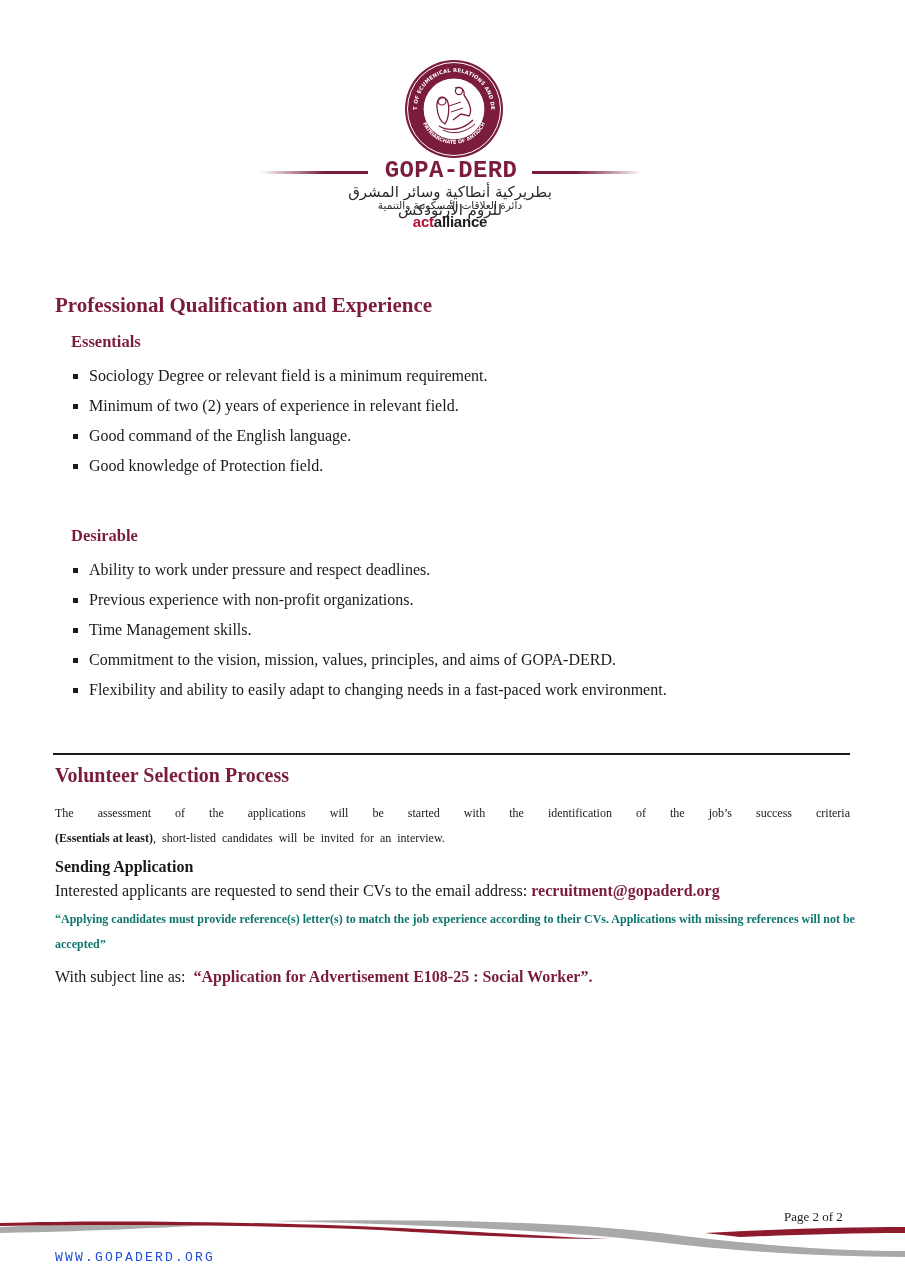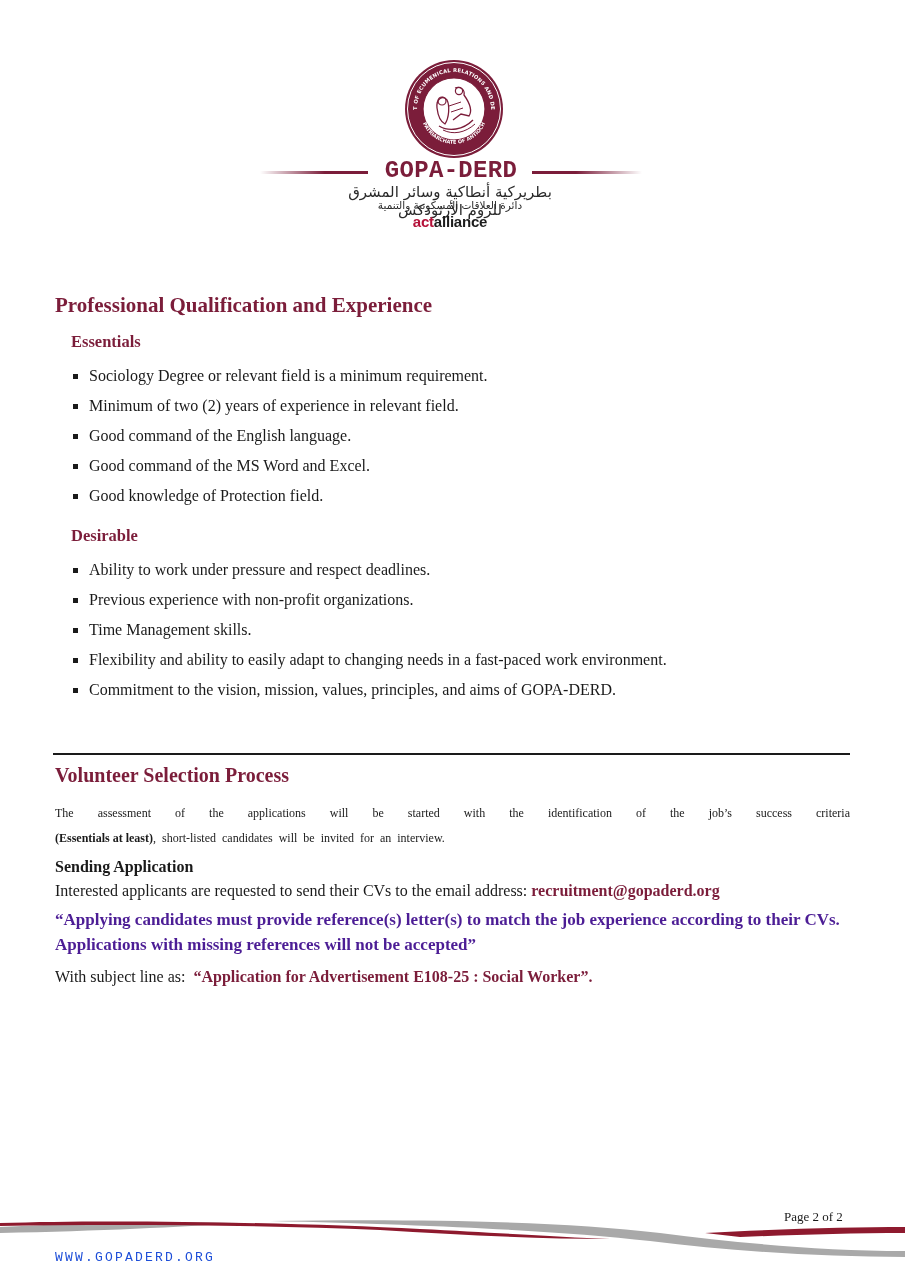--- a/index.html
+++ b/index.html
@@ -37,21 +37,21 @@
     .des-list { position: absolute; left: 55px; top: 555px; width: 780px; }
 
     .divider { position: absolute; left: 53px; top: 753px; width: 797px; height: 2px; background: #1a1a1a; }
     .sec2-title { position: absolute; left: 55px; top: 761px; font-size: 20px; font-weight: bold; color: #7b1d3a; line-height: 28px; }
     .para { position: absolute; left: 55px; top: 801px; width: 795px; font-size: 12px; line-height: 25px; text-align: justify; text-align-last: left; }
     .para .line1 { display: block; text-align: justify; text-align-last: justify; }
     .para b { font-weight: bold; }
     .send-heading { position: absolute; left: 55px; top: 855px; font-size: 16px; font-weight: bold; line-height: 24px; }
     .send-text { position: absolute; left: 55px; top: 879px; width: 800px; font-size: 16px; line-height: 24px; }
     .email { color: #7b1d3a; font-weight: bold; }
-    .notice { position: absolute; left: 55px; top: 907px; width: 800px; font-size: 17px; font-weight: bold; line-height: 25px; color: #4c1d95; }
+    .notice { position: absolute; left: 55px; top: 907px; width: 800px; font-size: 12px; font-weight: bold; line-height: 25px; color: #0f766e; }
     .subject-line { position: absolute; left: 55px; top: 965px; width: 800px; font-size: 16px; line-height: 24px; }
     .subject { color: #7b1d3a; font-weight: bold; margin-left: 8px; }
 
     .footer { position: absolute; left: 0; top: 1195px; width: 905px; height: 85px; }
     .page-num { position: absolute; left: 784px; top: 14px; font-size: 13px; color: #1a1a1a; }
     .footer svg { position: absolute; left: 0; top: 22px; }
     .website { position: absolute; left: 55px; top: 55px; font-family: Liberation Mono, monospace;
       font-size: 13px; letter-spacing: 2.2px; color: #1d4ed8; }
   </style>
 </head>
@@ -97,31 +97,30 @@
   </div>
 </div>
 
 <div class="sec1 h1">Professional Qualification and Experience</div>
 
 <div class="ess-heading h2" style="margin-left:0">Essentials</div>
 <ul class="bullets ess-list">
   <li>Sociology Degree or relevant field is a minimum requirement.</li>
   <li>Minimum of two (2) years of experience in relevant field.</li>
   <li>Good command of the English language.</li>
-  <li>Good command of the MS Word and Excel.</li>
   <li>Good knowledge of Protection field.</li>
 </ul>
 
 <div class="des-heading h2" style="margin-left:0">Desirable</div>
 <ul class="bullets des-list">
   <li>Ability to work under pressure and respect deadlines.</li>
   <li>Previous experience with non-profit organizations.</li>
   <li>Time Management skills.</li>
+  <li>Commitment to the vision, mission, values, principles, and aims of GOPA-DERD.</li>
   <li>Flexibility and ability to easily adapt to changing needs in a fast-paced work environment.</li>
-  <li>Commitment to the vision, mission, values, principles, and aims of GOPA-DERD.</li>
 </ul>
 
 <div class="divider"></div>
 
 <div class="sec2-title">Volunteer Selection Process</div>
 
 <div class="para">
   <span class="line1">The assessment of the applications will be started with the identification of the job’s success criteria</span><span style="font-weight:bold">(</span><b>Essentials at least</b><span style="font-weight:bold">)</span><span style="word-spacing:3px">, short-listed candidates will be invited for an interview.</span>
 </div>
 

